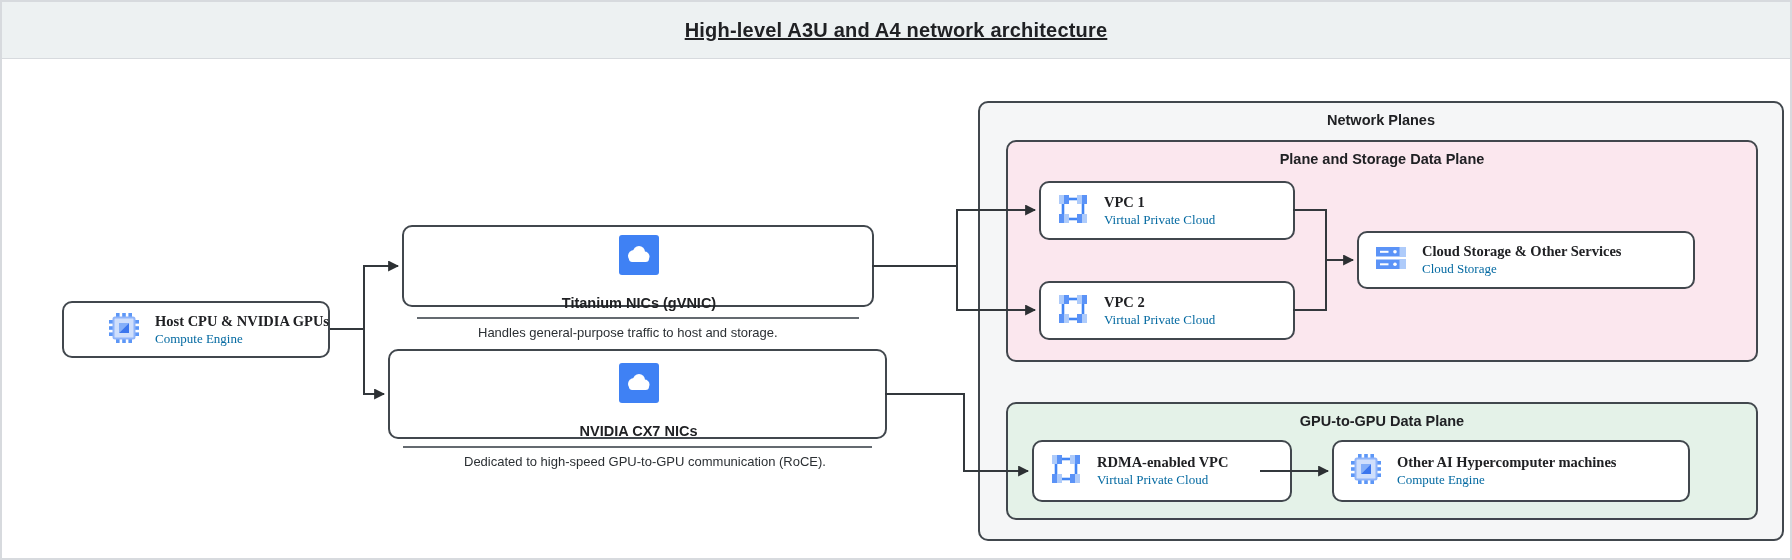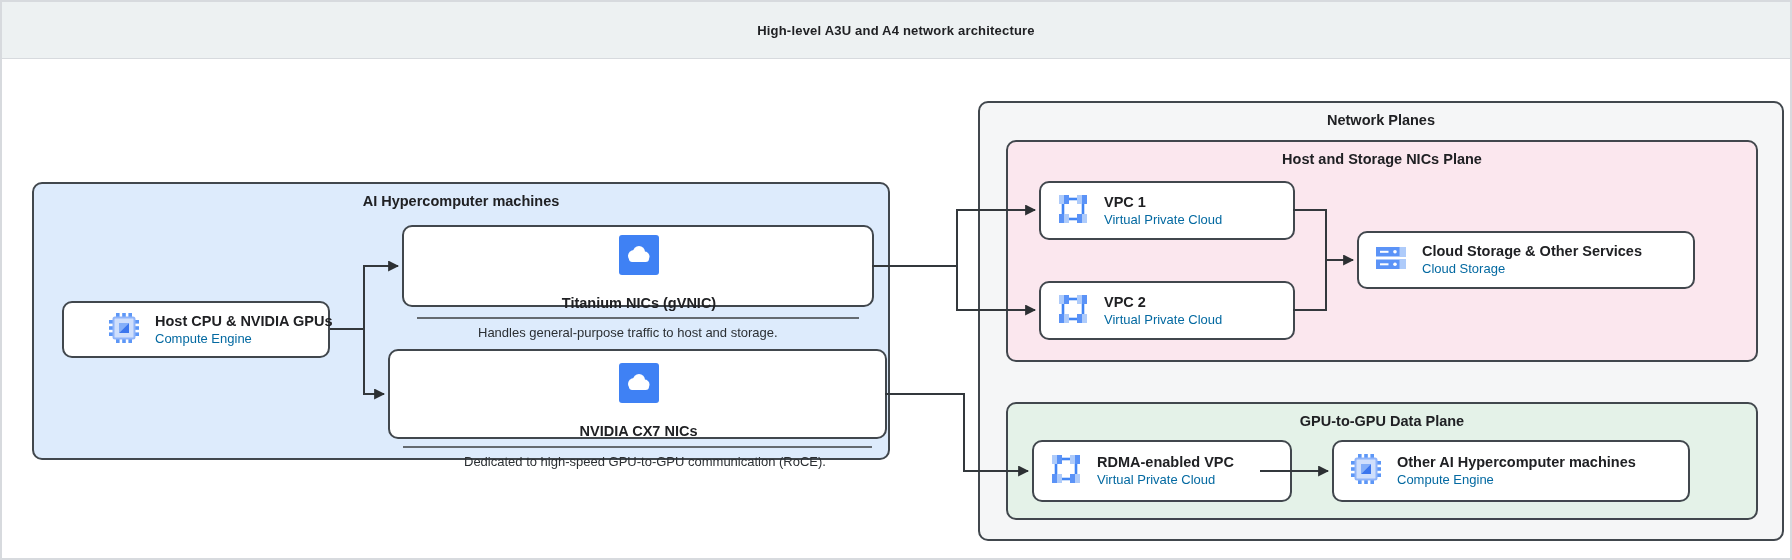--- a/index.html
+++ b/index.html
@@ -6,38 +6,39 @@
   .canvas {
     position:relative; width:1792px; height:560px; box-sizing:border-box;
     background:#ffffff; border:2px solid #d7dade; overflow:hidden;
     font-family:"Liberation Sans", sans-serif; color:#202124;
   }
   .titlebar {
     position:absolute; left:0; top:0; right:0; height:56px;
     background:#edf1f2; border-bottom:1px solid #d7dade;
     display:flex; align-items:center; justify-content:center;
   }
-  .titlebar .t { font-size:13px; font-weight:bold; letter-spacing:.2px; }
+  .titlebar .t { font-size:20px; font-weight:bold; letter-spacing:.2px;text-decoration:underline; }
 
   .container {
     position:absolute; border:2px solid #41474d; border-radius:10px; box-sizing:border-box;
   }
   .container-label {
     position:absolute; top:9px; left:0; right:0; text-align:center;
     font-size:14.5px; font-weight:bold; color:#202124;
   }
   #machines-container { left:30px;  top:180px; width:858px; height:278px; background:#ddebfc; }
   #planes-container   { left:976px; top:99px;  width:806px; height:440px; background:#f5f6f7; }
   #host-storage-plane { left:1004px;top:138px; width:752px; height:222px; background:#fbe7ee; }
   #gpu-plane          { left:1004px;top:400px; width:752px; height:118px; background:#e4f2e8; }
 
   .node {
     position:absolute; background:#fff; border:2px solid #41474d; border-radius:10px;
     box-sizing:border-box; display:flex; align-items:center; gap:13px; padding-left:14px;
     z-index:4;
+    font-family:Liberation Serif, serif;
   }
   .node .txt { line-height:1.25; white-space:nowrap; }
   .node .ttl { font-size:14.5px; font-weight:bold; color:#202124; }
   .node .sub { font-size:13px; color:#0369a1; margin-top:1px; }
 
   #host-node    { left:60px;   top:299px; width:268px; height:57px;padding-left:42px; }
   #vpc1-node    { left:1037px; top:179px; width:256px; height:59px; }
   #vpc2-node    { left:1037px; top:279px; width:256px; height:59px; }
   #storage-node { left:1355px; top:229px; width:338px; height:58px; }
   #rdma-node    { left:1030px; top:438px; width:260px; height:62px; }
@@ -61,30 +62,27 @@
 </style>
 </head>
 <body>
 
 <div class="canvas">
 
   <div class="titlebar">
     <div class="t">High-level A3U and A4 network architecture</div>
   </div>
 
-  <div class="container" id="machines-container">
-    <div class="container-label">AI Hypercomputer machines</div>
-  </div>
 
   <div class="container" id="planes-container">
     <div class="container-label">Network Planes</div>
   </div>
 
   <div class="container" id="host-storage-plane">
-    <div class="container-label">Host and Storage NICs Plane</div>
+    <div class="container-label">Plane and Storage Data Plane</div>
   </div>
 
   <div class="container" id="gpu-plane">
     <div class="container-label">GPU-to-GPU Data Plane</div>
   </div>
 
   <div class="node" id="host-node">
     <span class="icon">
       <svg width="36" height="36" viewBox="0 0 36 36">
         <g fill="#5d97f7">

